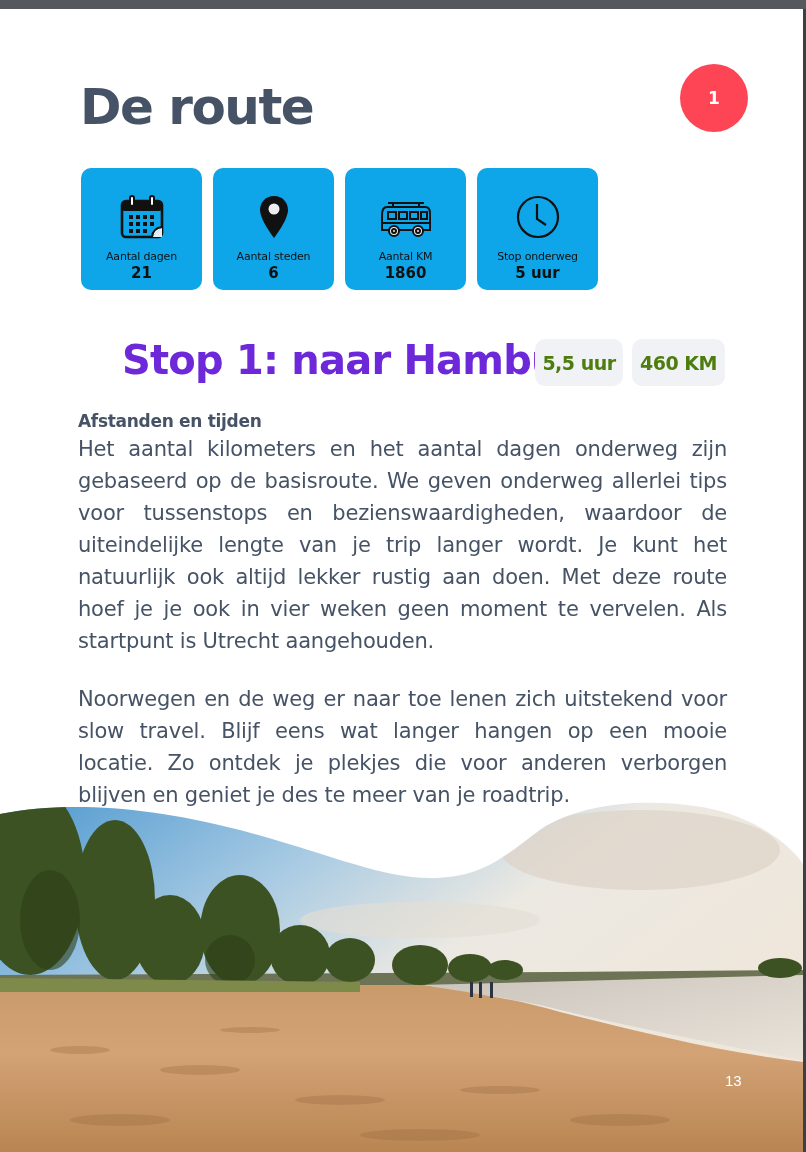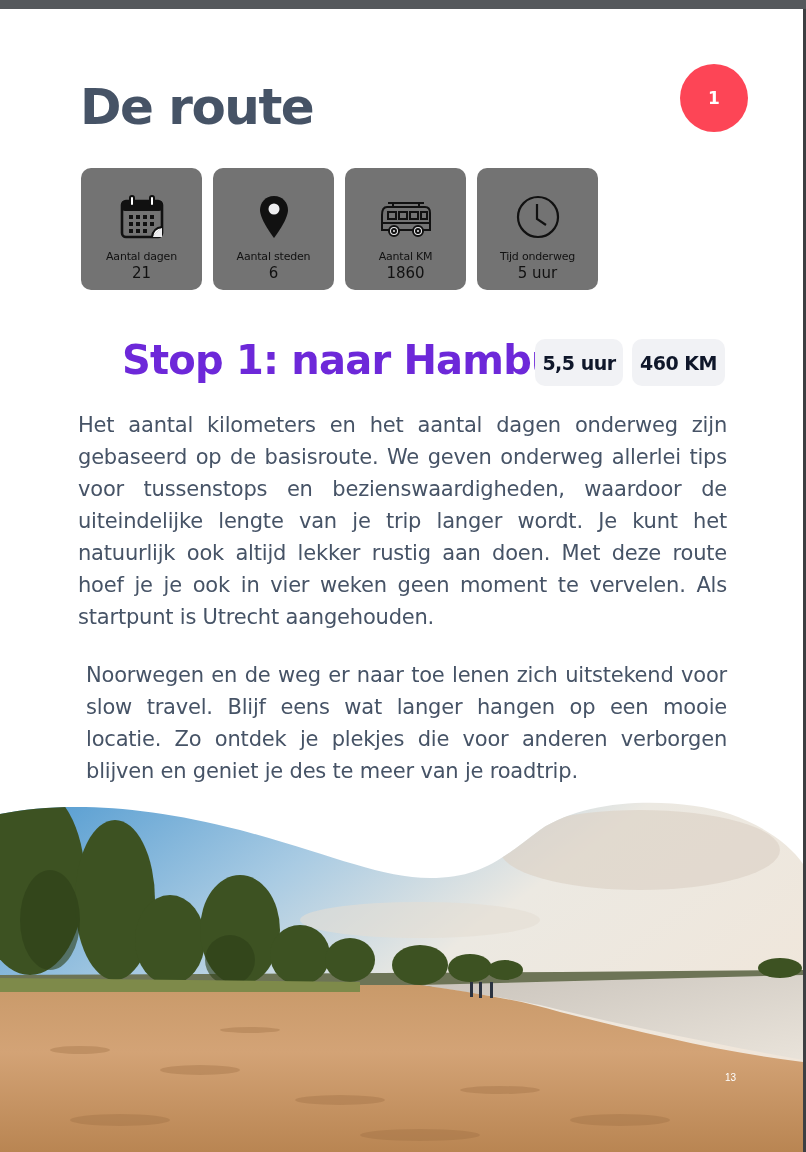--- a/index.html
+++ b/index.html
@@ -16,49 +16,49 @@
   }
   .chapter-badge {
     position: absolute; left: 680px; top: 64px; width: 68px; height: 68px;
     border-radius: 50%; background: #fd4556; color: #fff;
     display: flex; align-items: center; justify-content: center;
     font-family: "DejaVu Sans", sans-serif; font-weight: bold; font-size: 17px;
   }
 
   .stats { position: absolute; left: 81px; top: 168px; display: flex; gap: 11px; }
   .stat-card {
-    width: 121px; height: 122px; background: #737373; border-radius: 10px;
+    width: 121px; height: 122px; background: #0ea5e9; border-radius: 10px;
     display: flex; flex-direction: column; align-items: center;
   }
   .stat-card .icon { height: 62px; display: flex; align-items: flex-end; justify-content: center; margin-top: 10px; }
   .stat-card .label { margin-top: 10px; font-size: 11px; color: #111; letter-spacing: -0.2px; }
-  .stat-card .value { margin-top: 1px; font-size: 15px; font-weight: normal; color: #111; }
+  .stat-card .value { margin-top: 1px; font-size: 15px; font-weight: bold; color: #111; }
 
   .stop-title {
     position: absolute; left: 78px; top: 337px;
     font-weight: bold; font-size: 40px; color: #6d28d9; letter-spacing: -0.8px; margin-left: 44px;
   }
   .pill {
     position: absolute; top: 339px; height: 47px; background: #f1f2f5; border-radius: 10px;
     display: flex; align-items: center; justify-content: center;
-    font-weight: bold; font-size: 19px; color: #0f172a; letter-spacing: -0.5px;
+    font-weight: bold; font-size: 19px; color: #4d7c0f; letter-spacing: -0.5px;
   }
   .pill.time { left: 535px; width: 88px; }
   .pill.dist { left: 632px; width: 93px; }
 
   .content { position: absolute; left: 78px; top: 409px; width: 649px; color: #465366; }
   .content .subhead { font-weight: bold; font-size: 17px; line-height: 24px; letter-spacing: -0.3px; }
   .content p { font-size: 21px; line-height: 32px; text-align: justify; letter-spacing: -0.2px; }
-  .content p + p { margin-top: 26px; margin-left: 8px; }
+  .content p + p { margin-top: 26px; }
 
   .photo { position: absolute; left: 0; top: 800px; width: 803px; height: 352px; overflow: hidden; }
   .photo svg { display: block; }
   .page-number {
     position: absolute; left: 725px; top: 1072px; color: #ffffff;
-    font-family: "Liberation Sans", sans-serif; font-size: 10px;
+    font-family: "Liberation Sans", sans-serif; font-size: 15px;
   }
 </style>
 </head>
 <body>
 
 <div class="topbar"></div>
 <div class="rightedge"></div>
 
 <h1 class="page-title">De route</h1>
 <div class="chapter-badge">1</div>
@@ -128,30 +128,31 @@
     <div class="value">1860</div>
   </div>
 
   <div class="stat-card">
     <div class="icon">
       <svg width="46" height="46" viewBox="0 0 46 46">
         <circle cx="23" cy="23" r="20" fill="none" stroke="#111" stroke-width="2.2"></circle>
         <path d="M22 10 V25 L31 31" fill="none" stroke="#111" stroke-width="2.2"></path>
       </svg>
     </div>
-    <div class="label">Tijd onderweg</div>
+    <div class="label">Stop onderweg</div>
     <div class="value">5 uur</div>
   </div>
 </div>
 
 <h2 class="stop-title">Stop 1: naar Hamburg</h2>
 <div class="pill time">5,5 uur</div>
 <div class="pill dist">460 KM</div>
 
 <div class="content">
+  <div class="subhead">Afstanden en tijden</div>
   <p>Het aantal kilometers en het aantal dagen onderweg zijn gebaseerd op de basisroute. We geven onderweg allerlei tips voor tussenstops en bezienswaardigheden, waardoor de uiteindelijke lengte van je trip langer wordt. Je kunt het natuurlijk ook altijd lekker rustig aan doen. Met deze route hoef je je ook in vier weken geen moment te vervelen. Als startpunt is Utrecht aangehouden.</p>
   <p>Noorwegen en de weg er naar toe lenen zich uitstekend voor slow travel. Blijf eens wat langer hangen op een mooie locatie. Zo ontdek je plekjes die voor anderen verborgen blijven en geniet je des te meer van je roadtrip.</p>
 </div>
 
 <div class="photo">
   <svg width="803" height="352" viewBox="0 0 803 352">
     <defs>
       <linearGradient id="sky" x1="0" y1="0" x2="1" y2="0.6">
         <stop offset="0" stop-color="#4b97cf"></stop>
         <stop offset="0.35" stop-color="#a9cbe3"></stop>

